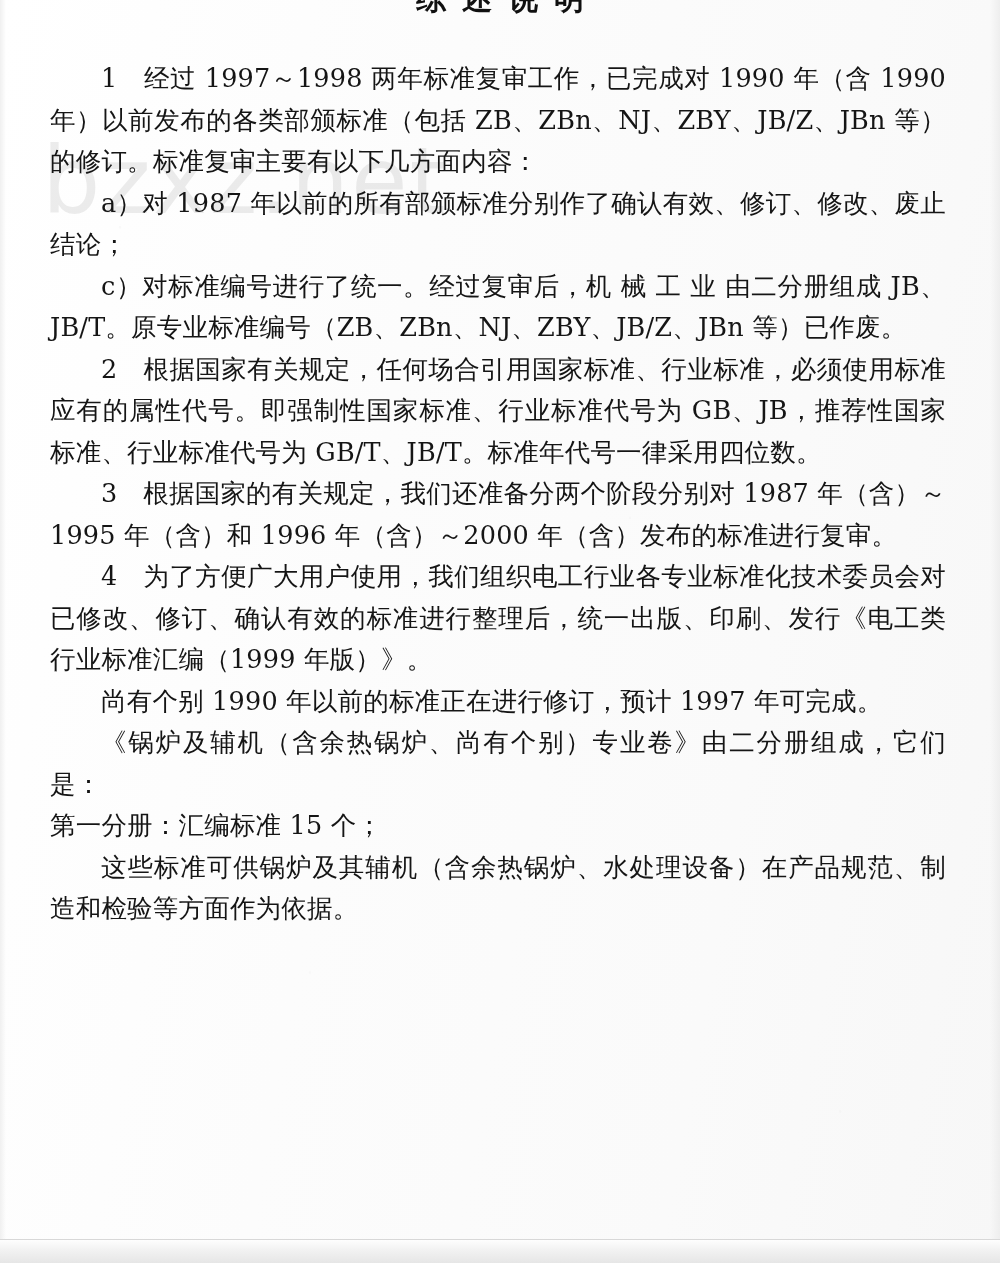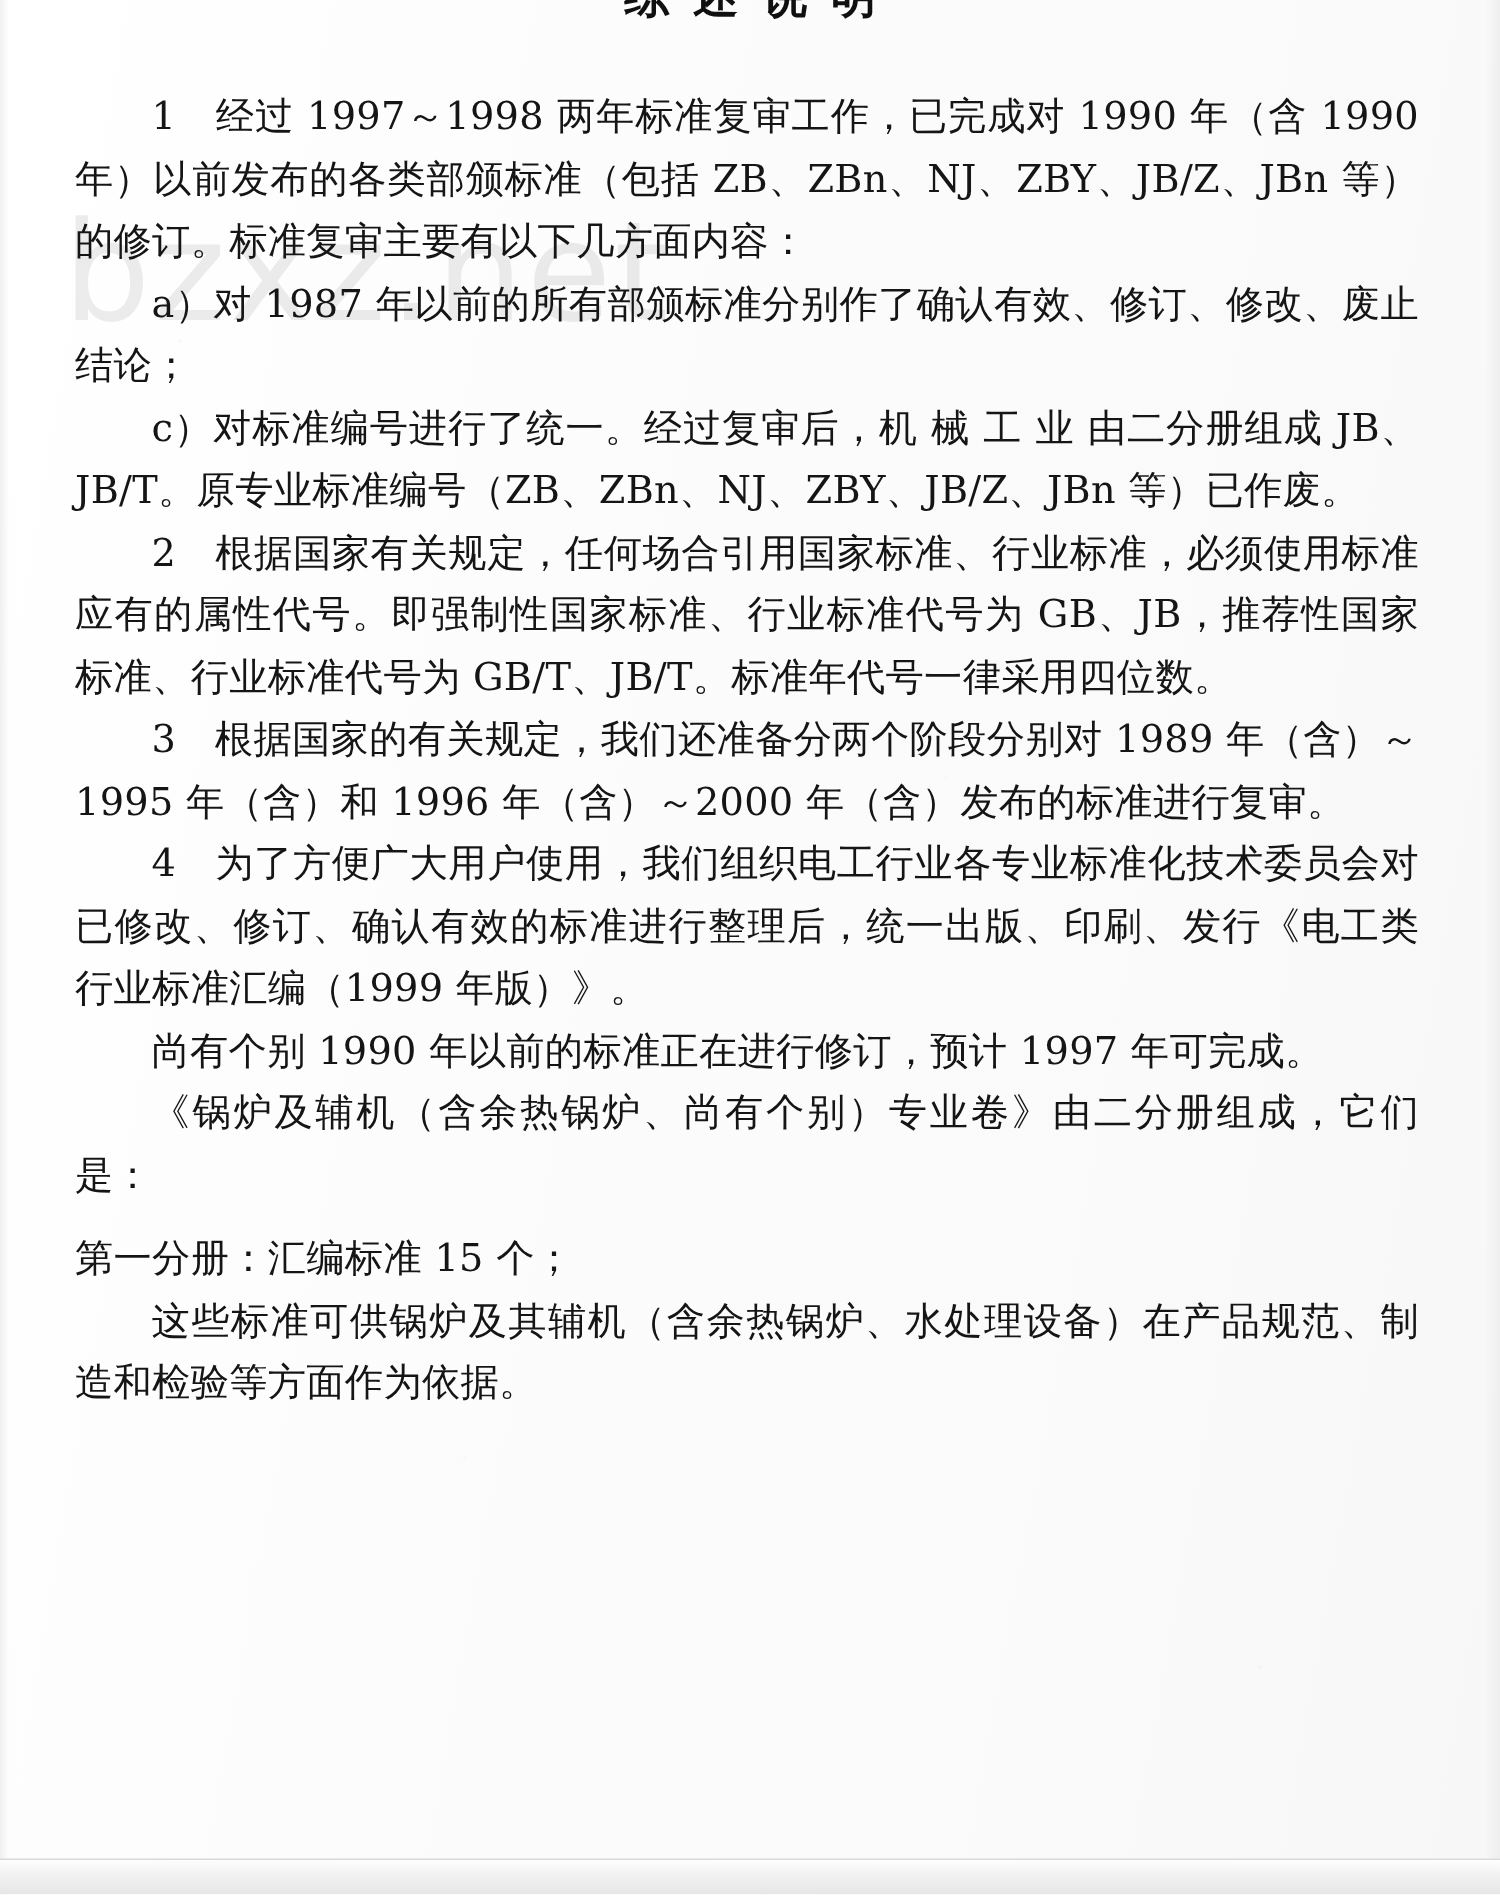--- a/index.html
+++ b/index.html
@@ -85,21 +85,20 @@
     line-height: 41.5px;
     text-align: justify;
     text-justify: inter-ideograph;
     text-indent: 2em;
     letter-spacing: 0.2px;
     color: #151515;
   }
 
   p.para.noindent {
     text-indent: 0;
-    margin-top: 14px;
   }
 
   p.para.item {
     text-indent: 2em;
   }
 
   
   #bottom-edge {
     position: absolute;
     left: 0;
@@ -159,21 +158,21 @@
 
       <p class="para">1　经过 1997～1998 两年标准复审工作，已完成对 1990 年（含 1990 年）以前发布的各类部颁标准（包括 ZB、ZBn、NJ、ZBY、JB/Z、JBn 等）的修订。标准复审主要有以下几方面内容：</p>
 
       <p class="para item">a）对 1987 年以前的所有部颁标准分别作了确认有效、修订、修改、废止结论；</p>
 
 
       <p class="para item">c）对标准编号进行了统一。经过复审后，机 械 工 业 由二分册组成 JB、JB/T。原专业标准编号（ZB、ZBn、NJ、ZBY、JB/Z、JBn 等）已作废。</p>
 
       <p class="para">2　根据国家有关规定，任何场合引用国家标准、行业标准，必须使用标准应有的属性代号。即强制性国家标准、行业标准代号为 GB、JB，推荐性国家标准、行业标准代号为 GB/T、JB/T。标准年代号一律采用四位数。</p>
 
-      <p class="para">3　根据国家的有关规定，我们还准备分两个阶段分别对 1989 年（含）～1995 年（含）和 1996 年（含）～2000 年（含）发布的标准进行复审。</p>
+      <p class="para">3　根据国家的有关规定，我们还准备分两个阶段分别对 1987 年（含）～1995 年（含）和 1996 年（含）～2000 年（含）发布的标准进行复审。</p>
 
       <p class="para">4　为了方便广大用户使用，我们组织电工行业各专业标准化技术委员会对已修改、修订、确认有效的标准进行整理后，统一出版、印刷、发行《电工类行业标准汇编（1999 年版）》。</p>
 
 
       <p class="para">尚有个别 1990 年以前的标准正在进行修订，预计 1997 年可完成。</p>
 
       <p class="para">《锅炉及辅机（含余热锅炉、尚有个别）专业卷》由二分册组成，它们是：</p>
 
       <p class="para noindent">第一分册：汇编标准 15 个；</p>
 

